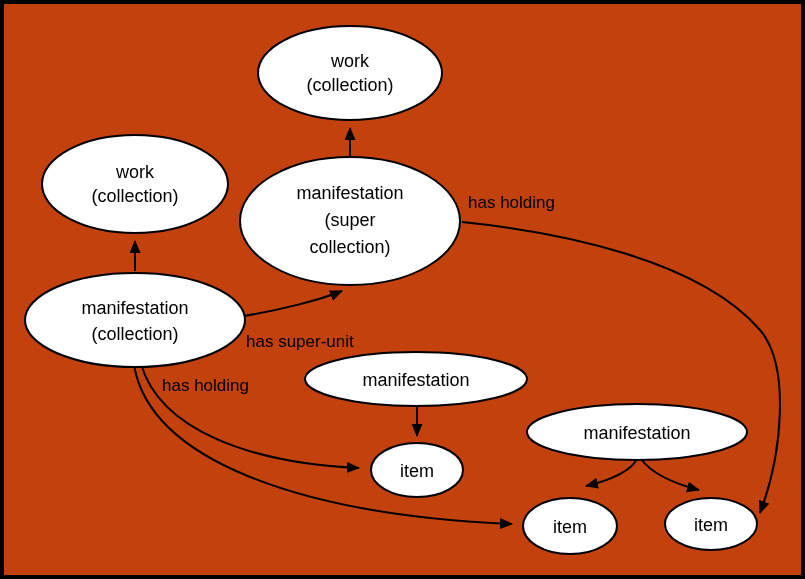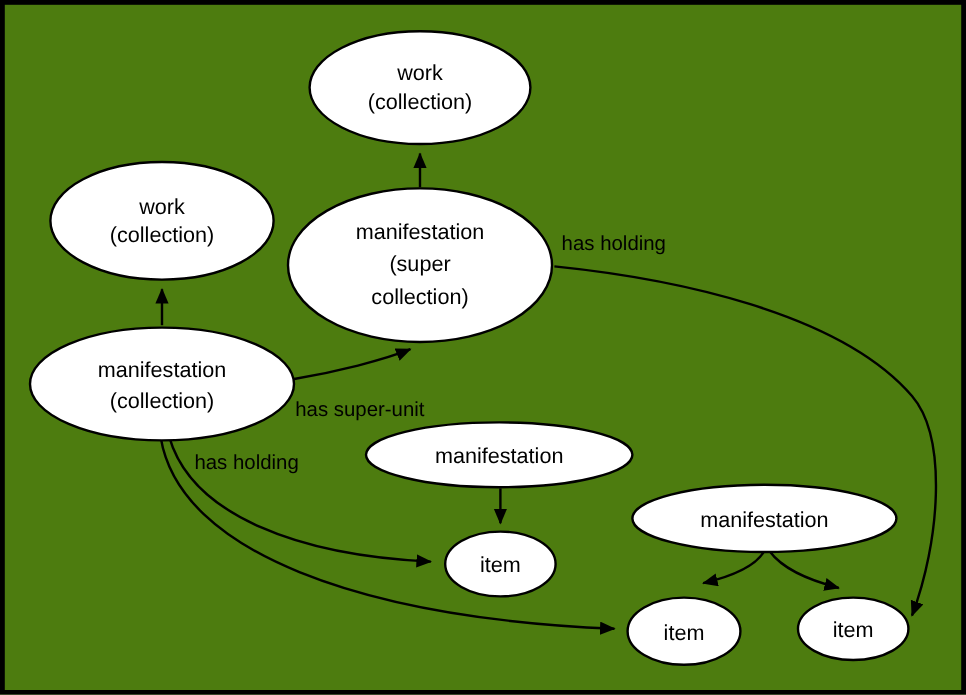--- a/index.html
+++ b/index.html
@@ -7,21 +7,21 @@
     padding: 0;
     background: #ffffff;
     font-family: "Liberation Sans", sans-serif;
   }
   #frame {
     position: relative;
     width: 805px;
     height: 579px;
     box-sizing: border-box;
     border: 4px solid #000000;
-    background: #4d7c0f;
+    background: #c2410c;
     overflow: hidden;
   }
   #diagram-svg {
     position: absolute;
     top: -4px;
     left: -4px;
     width: 805px;
     height: 579px;
   }
   .node-ellipse {

